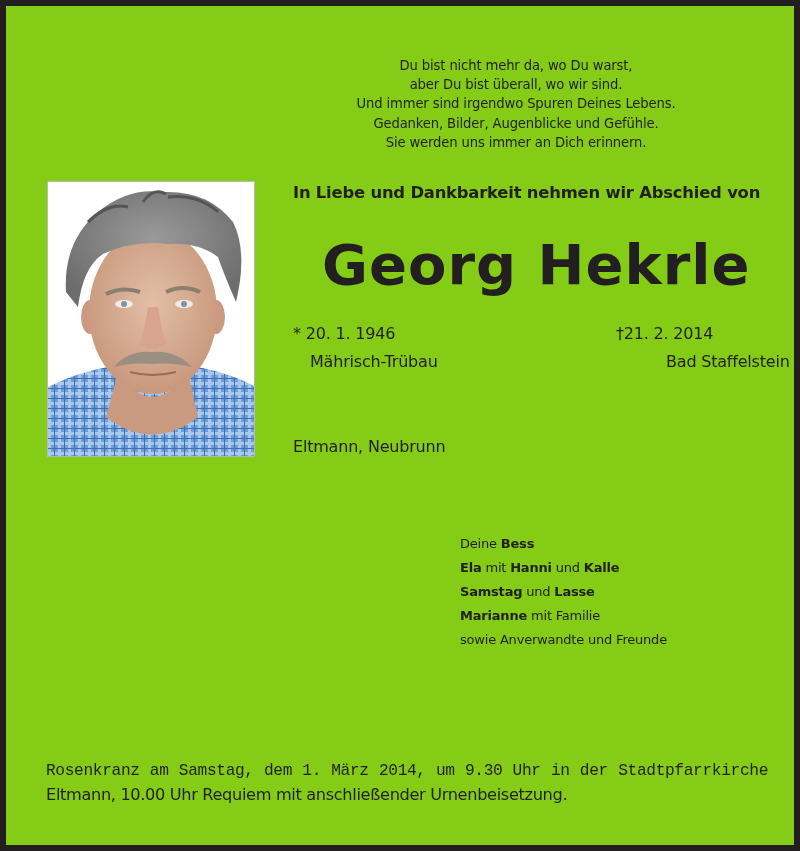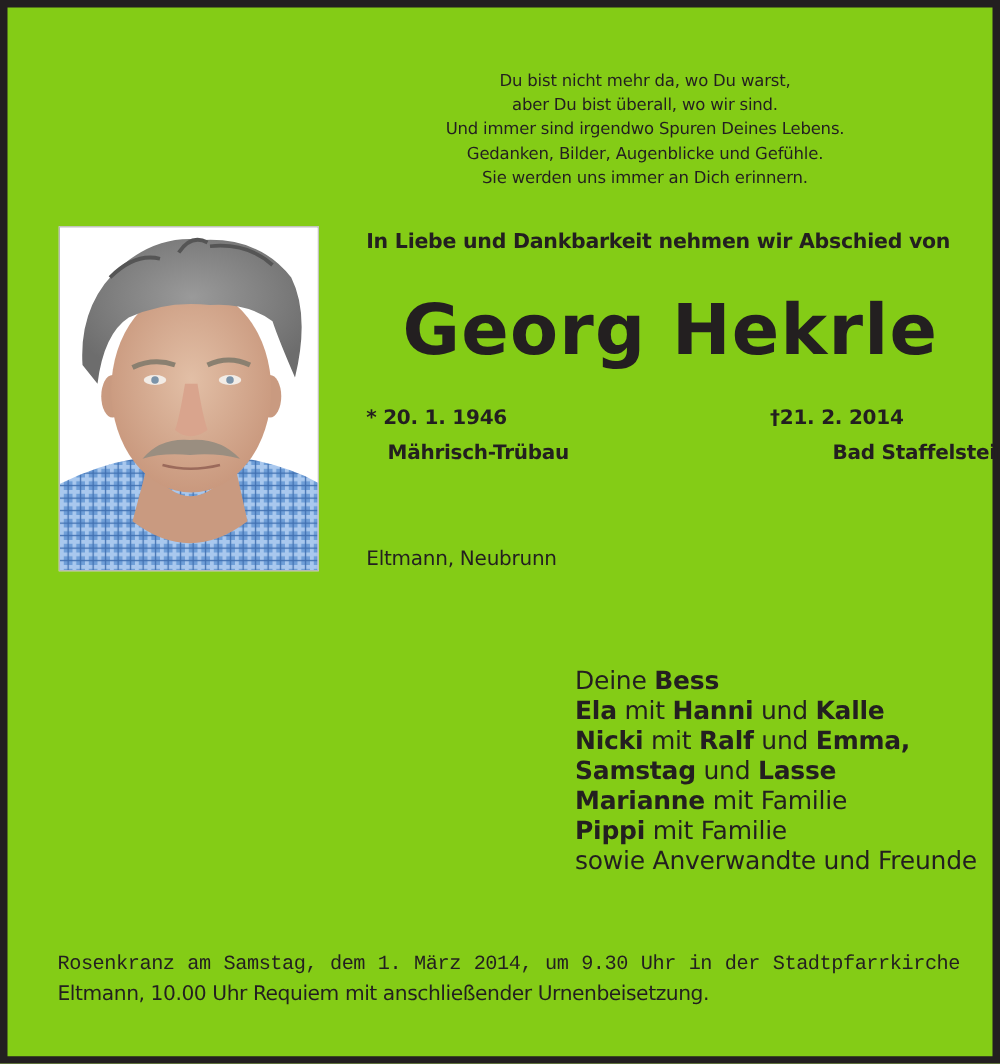--- a/index.html
+++ b/index.html
@@ -16,29 +16,29 @@
     .poem {
       position: absolute; left: 300px; width: 420px; top: 50px;
       text-align: center; font-size: 13.2px; line-height: 19.2px; letter-spacing: -0.15px;
     }
     .poem div { white-space: nowrap; }
     .intro { left: 287px; top: 177px; font-size: 16.4px; letter-spacing: -0.2px; font-weight: bold; }
     .name {
       left: 316px; top: 224px; font-size: 56px; line-height: 70px;
       font-weight: bold; letter-spacing: 1px;
     }
-    .life { font-size: 16px; letter-spacing: -0.2px; font-weight: bold; }
+    .life { font-size: 16px; letter-spacing: -0.2px; }
     .photo {
       position: absolute; left: 41px; top: 175px; width: 208px; height: 276px;
       border: 1px solid #b8b8b8; box-sizing: border-box; overflow: hidden; background: #fff;
     }
     .location { left: 287px; top: 431px; font-size: 16px; letter-spacing: -0.2px; }
     .location b { font-weight: normal; }
     .family {
-      position: absolute; left: 454px; top: 526px; font-size: 20px; line-height: 24px;
+      position: absolute; left: 454px; top: 526px; font-size: 13px; line-height: 24px;
       letter-spacing: -0.2px;
     }
     .family div { white-space: nowrap; }
     .family b { font-weight: bold; }
     .service {
       position: absolute; left: 40px; top: 753px; width: 722px; font-size: 16.2px; line-height: 24px;
       letter-spacing: -0.35px;
     }
     .service .l1 { text-align: justify; text-align-last: justify; white-space: nowrap; font-family: Liberation Mono, monospace; }
   </style>
@@ -120,24 +120,22 @@
   <div class="abs life" style="left:632px; top:346px;margin-left:28px;">Bad Staffelstein</div>
 
   <div class="abs location">
     <b>Eltmann,</b>
     <span>Neubrunn</span>
   </div>
 
   <div class="family" id="family">
       <div><span>Deine </span><b>Bess</b></div>
       <div><b>Ela</b><span> mit </span><b>Hanni</b><span> und </span><b>Kalle</b></div>
-      <div><b>Nicki</b><span> mit </span><b>Ralf</b><span> und </span><b>Emma,</b></div>
       <div><b>Samstag</b><span> und </span><b>Lasse</b></div>
       <div><b>Marianne</b><span> mit Familie</span></div>
-      <div><b>Pippi</b><span> mit Familie</span></div>
       <div><span>sowie Anverwandte und Freunde</span></div>
     </div>
 
   <div class="service">
     <div class="l1">Rosenkranz am Samstag, dem 1. März 2014, um 9.30 Uhr in der Stadtpfarrkirche</div>
     <div>Eltmann, 10.00 Uhr Requiem mit anschließender Urnenbeisetzung.</div>
   </div>
 
 </div>
 

